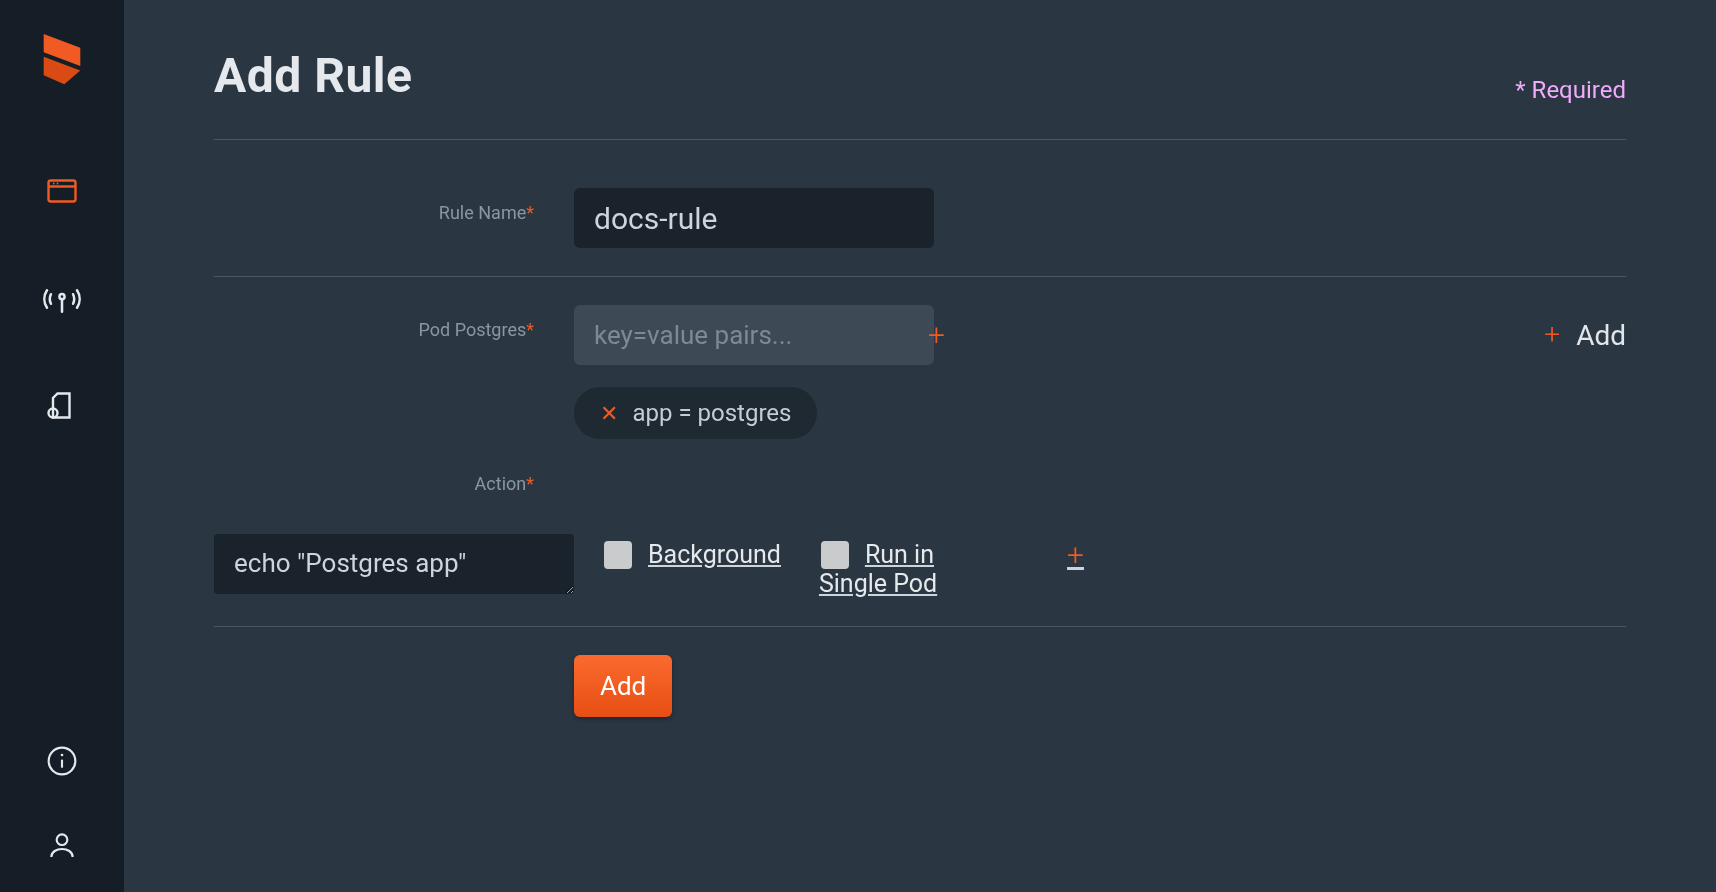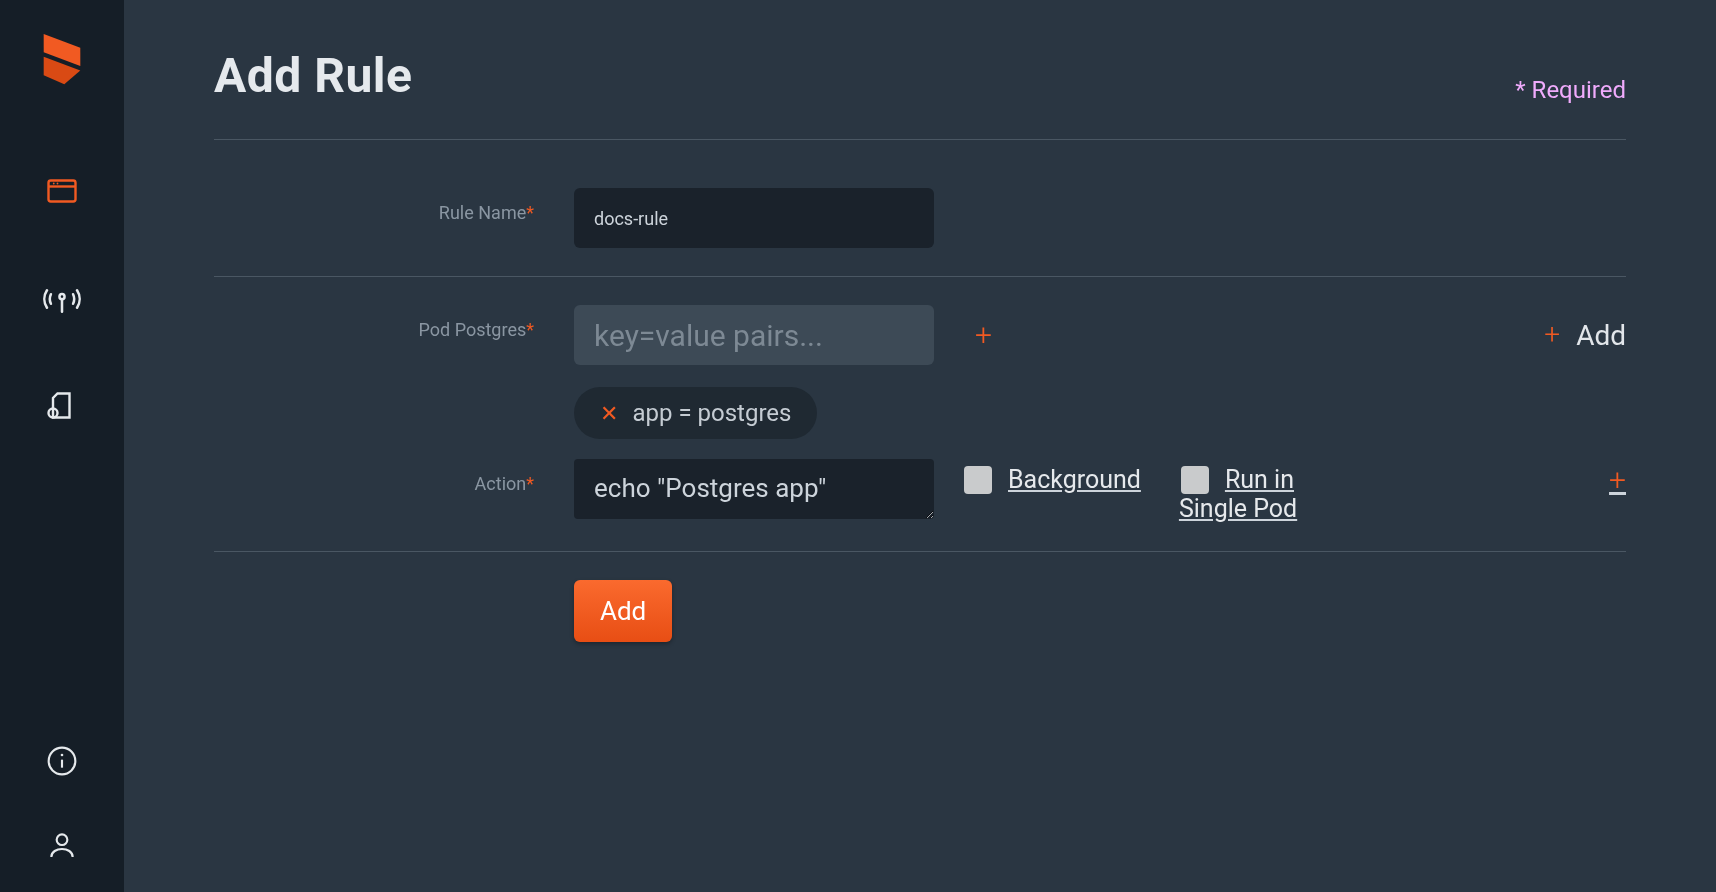--- a/index.html
+++ b/index.html
@@ -93,38 +93,38 @@
     gap:30px;
     flex-wrap:wrap;
   }
   .text-input{
     width:360px;
     height:60px;
     background:var(--bg-input-dark);
     border:none;
     border-radius:6px;
     padding:16px 20px;
-    font-size:18px;
+    font-size:30px;
     color:var(--text);
     outline:none;
   }
   .kv-input{
     width:360px;
     height:60px;
     background:var(--bg-input-light);
     border:none;
     border-radius:6px;
     padding:0 20px;
     font-size:26px;
     color:var(--text);
     outline:none;
     display:flex;align-items:center;justify-content:space-between;
   }
   .kv-input input{
-    background:transparent;border:none;outline:none;color:var(--text);font-size:30px;flex:1;
+    background:transparent;border:none;outline:none;color:var(--text);font-size:26px;flex:1;
   }
   .kv-input input::placeholder{color:#7d8994;}
   .plus{color:var(--accent);font-size:30px;font-weight:300;line-height:1;cursor:pointer;user-select:none;}
   .plus-small{font-size:28px;}
 
   .add-right{
     display:flex;align-items:center;gap:16px;font-size:28px;color:#e2e6ea;cursor:pointer;
   }
 
   .chip{
@@ -249,21 +249,21 @@
         <div>
           <span class="chip">
             <span class="x">✕</span>
             <span>app = postgres</span>
           </span>
         </div>
       </div>
     </div>
 
 
-    <div class="row bordered" style="padding-top:10px;">
+    <div class="row bordered" style="padding-top:10px;flex-direction:column;">
       <div class="label-cell">
         <span>Action</span><span class="req">*</span>
       </div>
       <div class="input-cell">
         <div class="input-line" style="align-items:flex-start;justify-content:space-between;">
           <textarea class="textarea" style="">echo "Postgres app"</textarea>
           <div class="action-row-right" style="flex:1;min-width:480px;text-decoration:underline;">
             <div class="checkbox-wrap">
               <div class="checkbox"></div>
               <span class="cb-label">Background</span>

